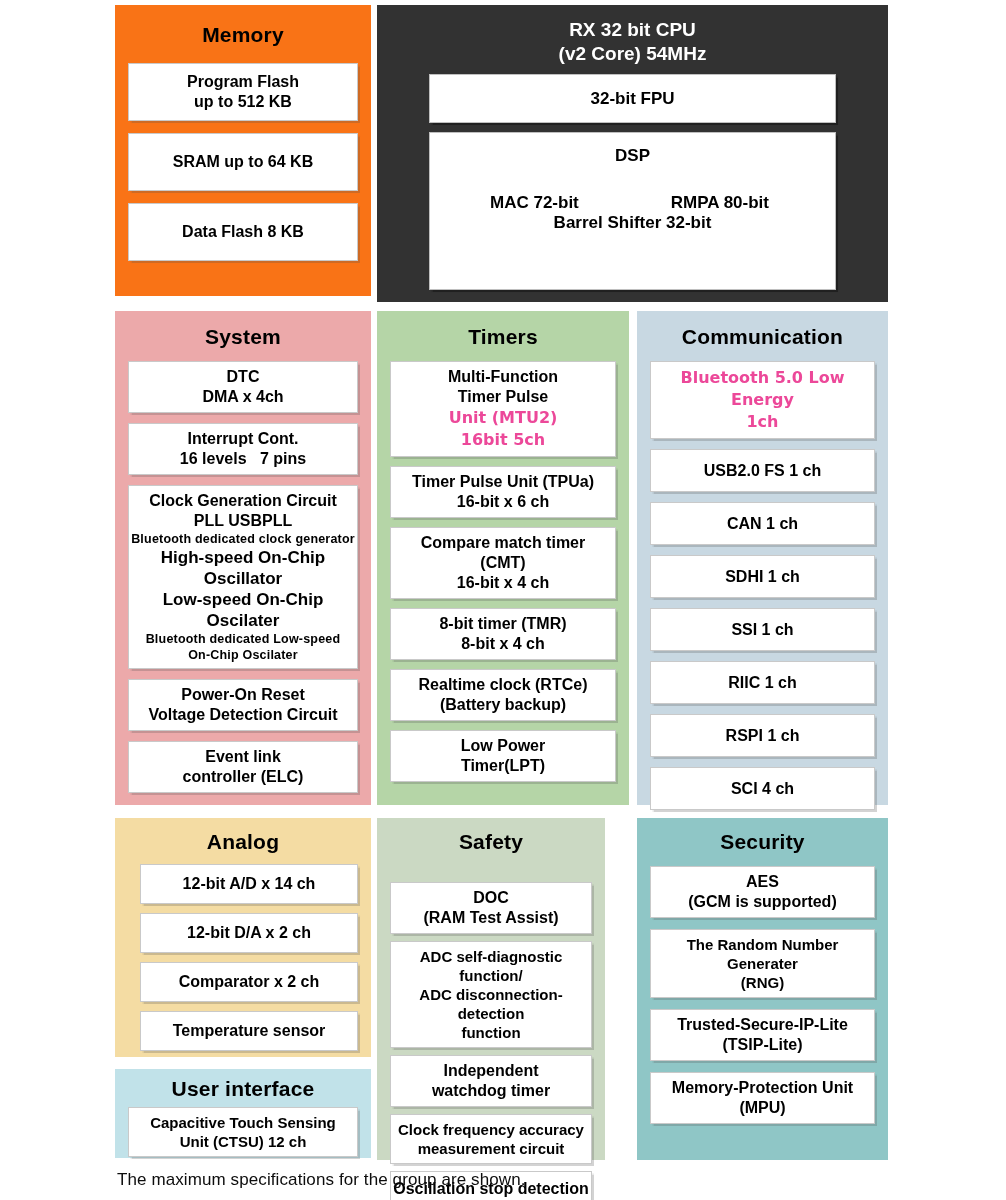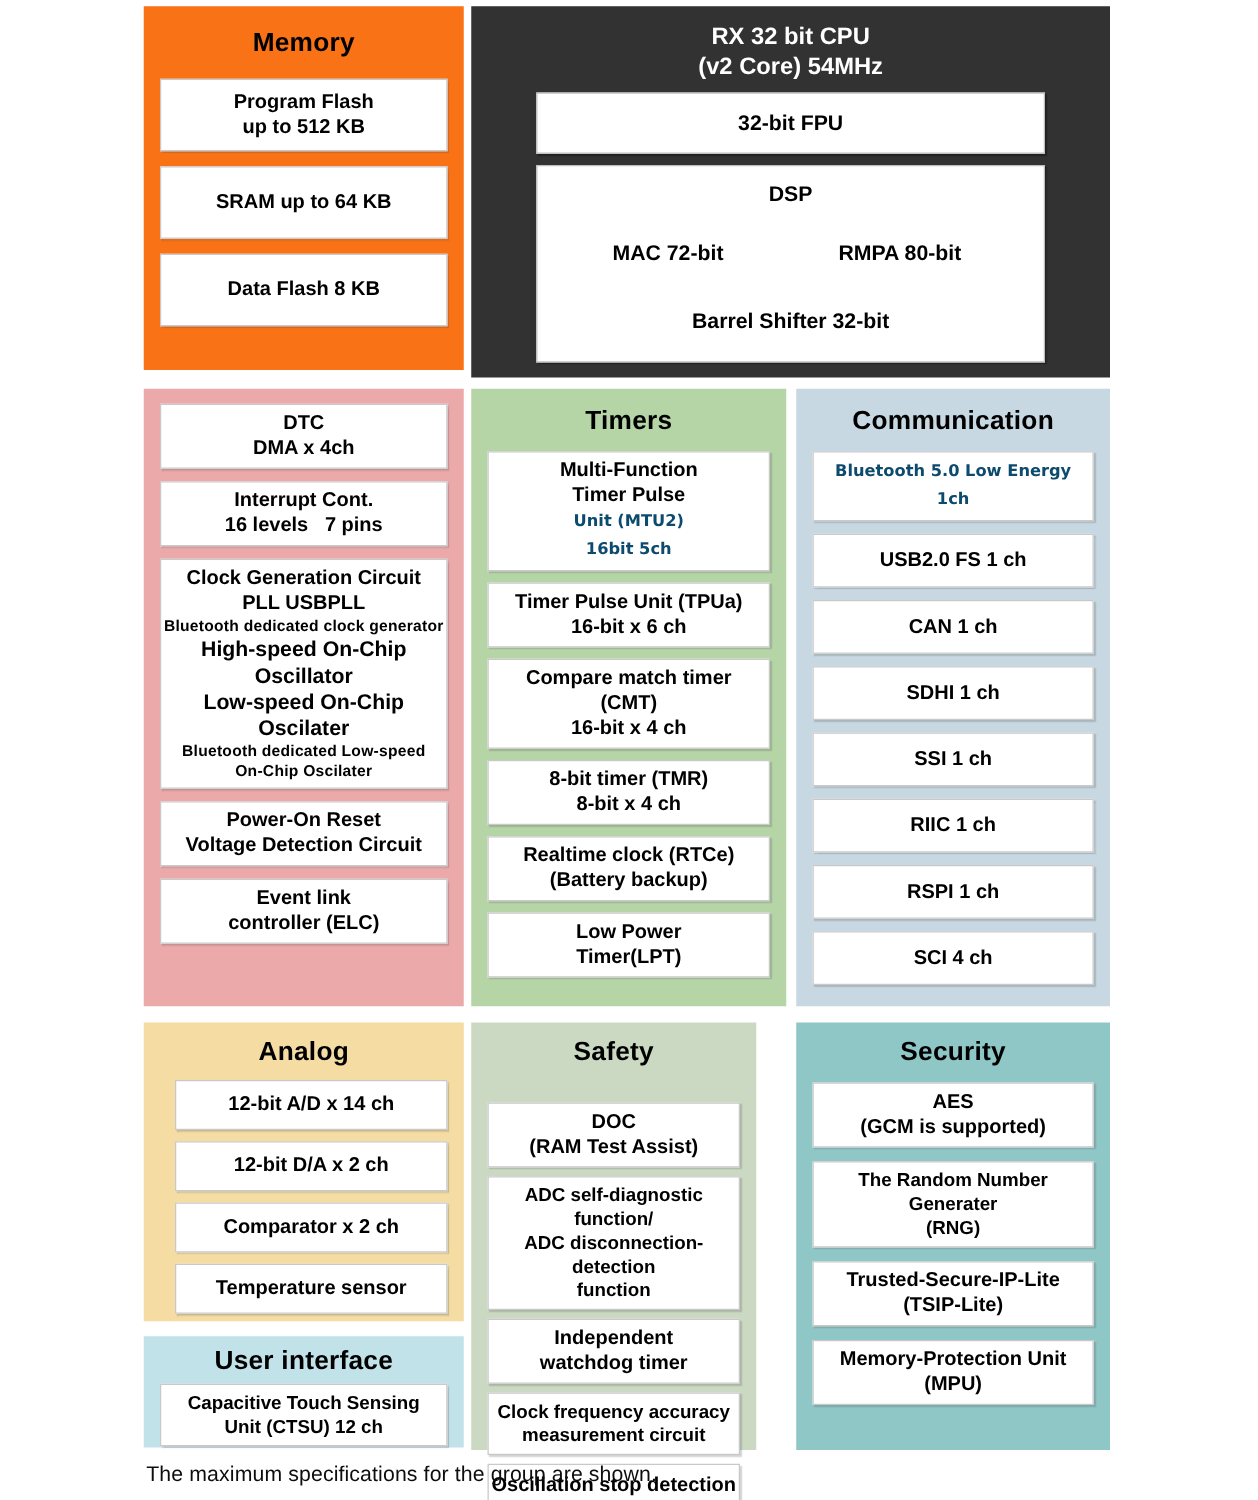--- a/index.html
+++ b/index.html
@@ -10,21 +10,21 @@
   .panel h2{margin:0;text-align:center;font-size:21px;font-weight:700;color:#000;letter-spacing:.2px;}
 
   .items{display:flex;flex-direction:column;}
   .item{background:#fff;border:1px solid #c9c9c9;box-shadow:1.5px 1.5px 1px rgba(80,80,80,.25);
         display:flex;flex-direction:column;justify-content:center;align-items:center;
         text-align:center;padding:5px 2px;box-sizing:border-box;}
   .line{font-size:16px;font-weight:700;line-height:20px;color:#000;}
   .s-lg{font-size:17px;line-height:21px;}
   .s-sm{font-size:12.5px;line-height:16px;letter-spacing:.2px;}
   .s-md{font-size:15px;line-height:19px;}
-  .s-alt{font-family:"DejaVu Sans",sans-serif;font-size:13px;line-height:22px;color:#0c4a6e;}
+  .s-alt{font-family:"DejaVu Sans",sans-serif;font-size:16px;line-height:22px;color:#ec4899;}
 
   
   .p-memory   {left:115px;top:5px;width:256px;height:291px;}
   .p-cpu      {left:377px;top:5px;width:511px;height:297px;padding:0;}
   .p-system   {left:115px;top:311px;width:256px;height:494px;}
   .p-timers   {left:377px;top:311px;width:252px;height:494px;}
   .p-comm     {left:637px;top:311px;width:251px;height:494px;}
   .p-analog   {left:115px;top:818px;width:256px;height:239px;}
   .p-ui       {left:115px;top:1069px;width:256px;height:89px;}
   .p-safety   {left:377px;top:818px;width:228px;height:342px;}
@@ -64,21 +64,21 @@
 
   
   .cpu-title{margin-top:13px;text-align:center;color:#fff;font-size:19px;font-weight:700;line-height:24px;}
   .cpu-box{background:#fff;border:1px solid #bfbfbf;box-shadow:1.5px 1.5px 1px rgba(0,0,0,.35);
            margin-left:52px;margin-right:52px;box-sizing:border-box;}
   .fpu{margin-top:8px;height:49px;display:flex;align-items:center;justify-content:center;}
   .fpu .line,.dsp .line{font-size:17px;}
   .dsp{margin-top:9px;height:158px;padding-top:13px;}
   .dsp-label{text-align:center;}
   .dsp-row{display:flex;justify-content:space-between;padding:27px 66px 0 60px;}
-  .dsp-barrel{margin-top:34px;text-align:center;}
+  .dsp-barrel{text-align:center;}
 
   .footer{position:absolute;left:117px;top:1170px;font-size:17px;font-weight:400;color:#0d0d0d;letter-spacing:.1px;}
 </style>
 </head>
 <body>
 
 <div class="diagram">
 
   <div class="panel p-memory" style="background: #f97316;">
     <h2>Memory</h2>
@@ -108,20 +108,21 @@
       <div class="dsp-label line">DSP</div>
       <div class="dsp-row">
         <span class="line">MAC 72-bit</span>
         <span class="line">RMPA 80-bit</span>
       </div>
       <div class="dsp-barrel line">Barrel Shifter 32-bit</div>
     </div>
   </div>
 
   <div class="panel p-system" style="background: rgb(236, 169, 170);">
+    <h2>System</h2>
     <div class="items">
         <div class="item">
           <div class="line">DTC</div>
           <div class="line">DMA x 4ch</div>
         </div>
         <div class="item">
           <div class="line">Interrupt Cont.</div>
           <div class="line">16 levels &nbsp; 7 pins</div>
         </div>
         <div class="item">

